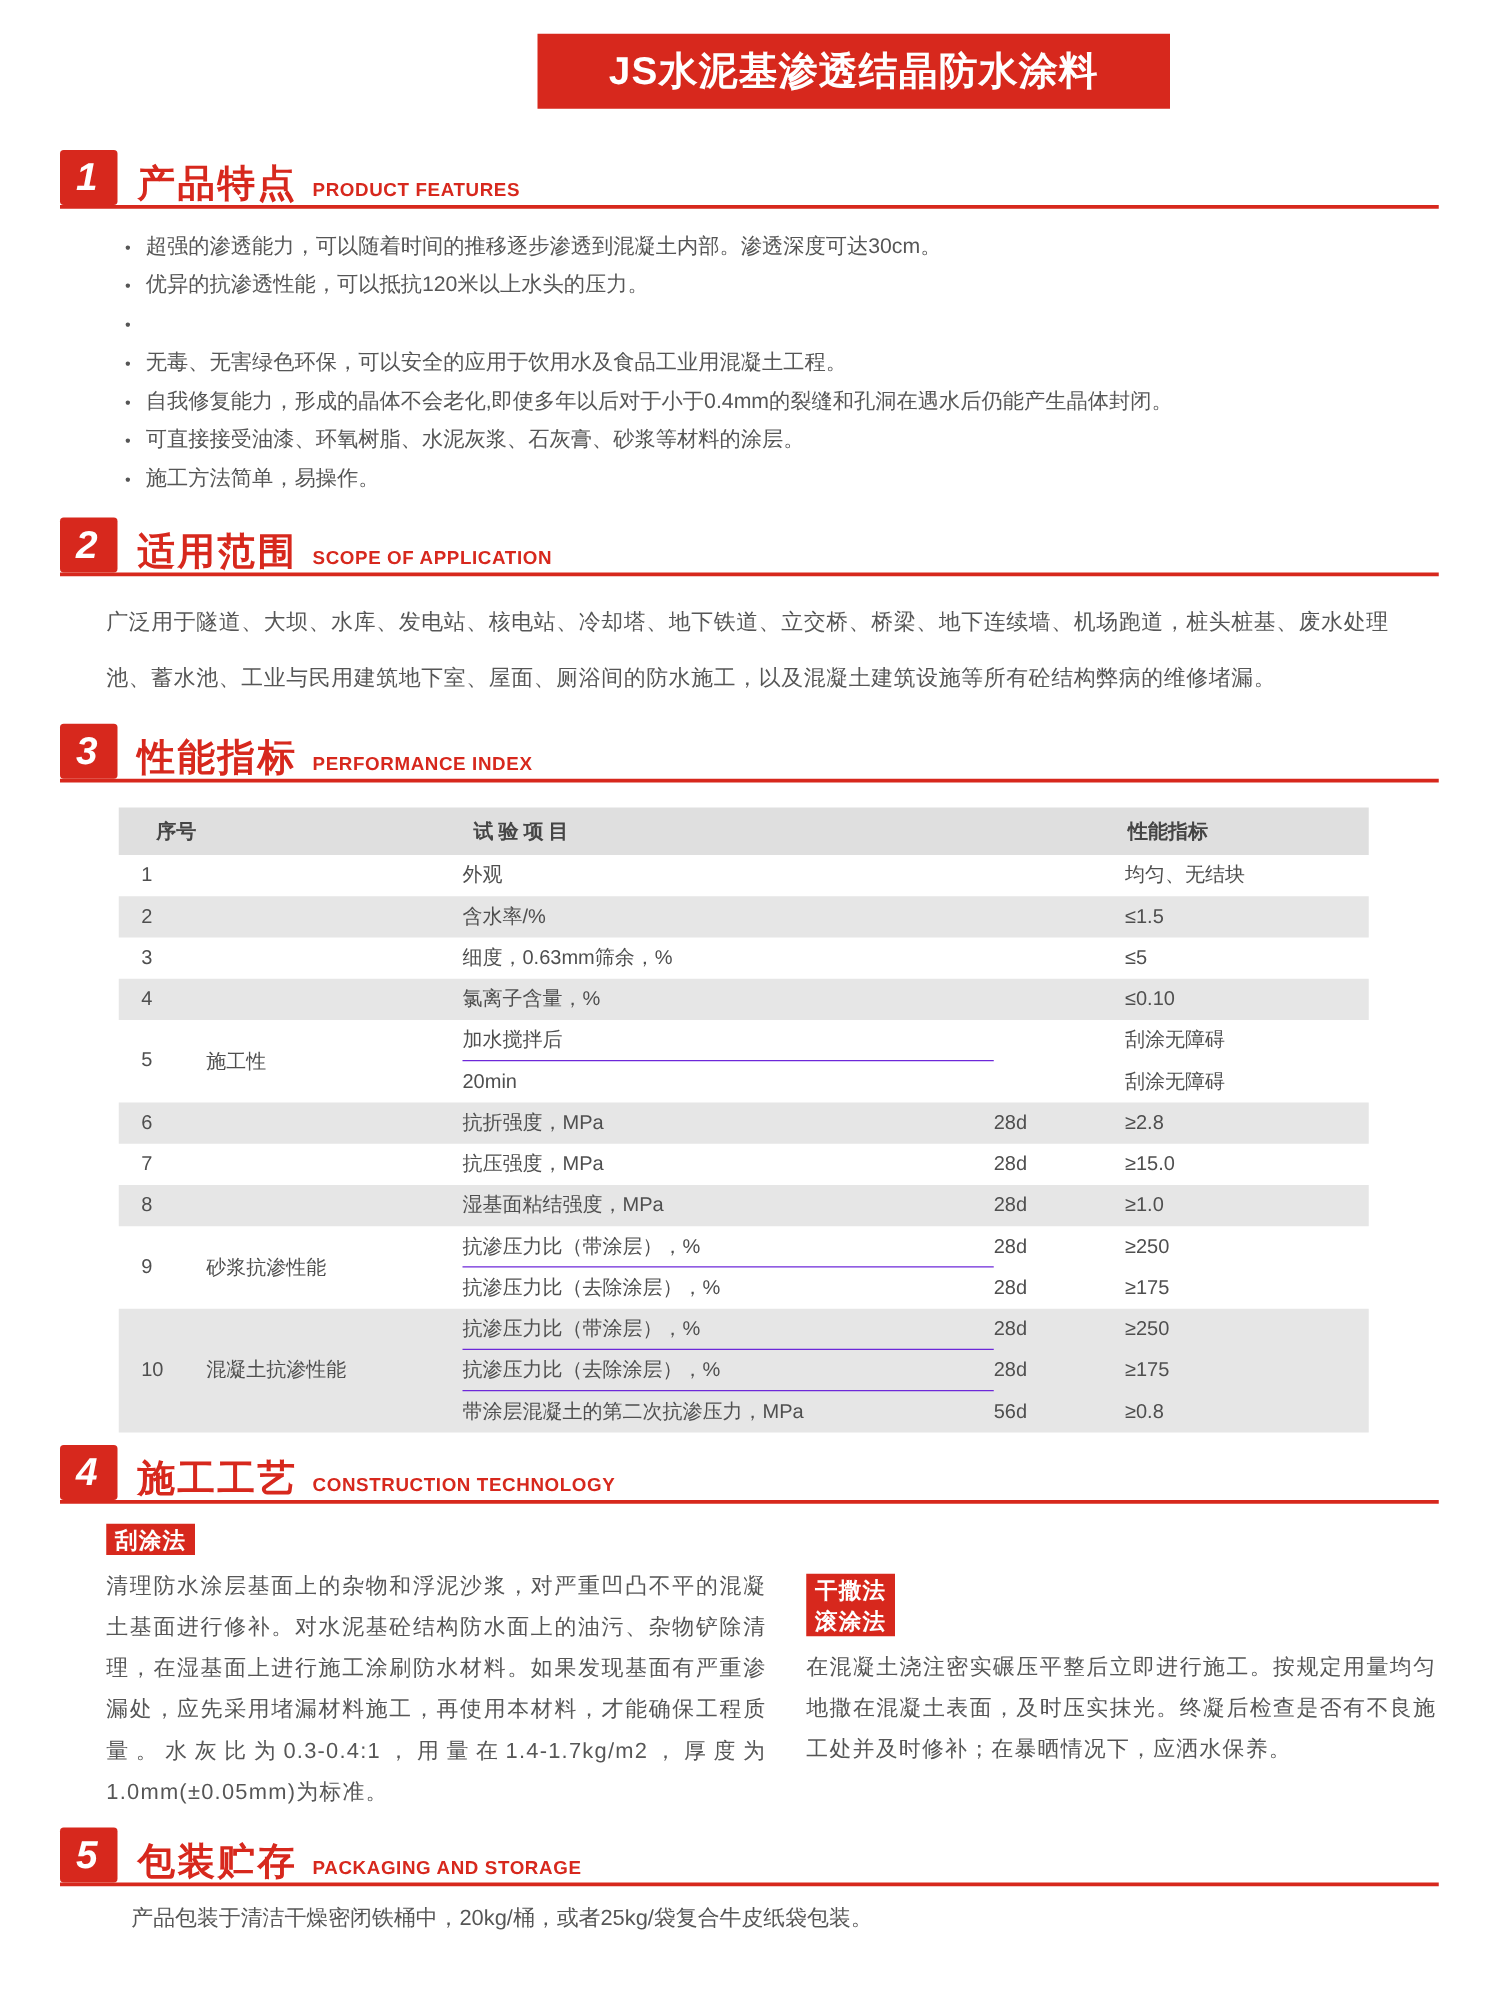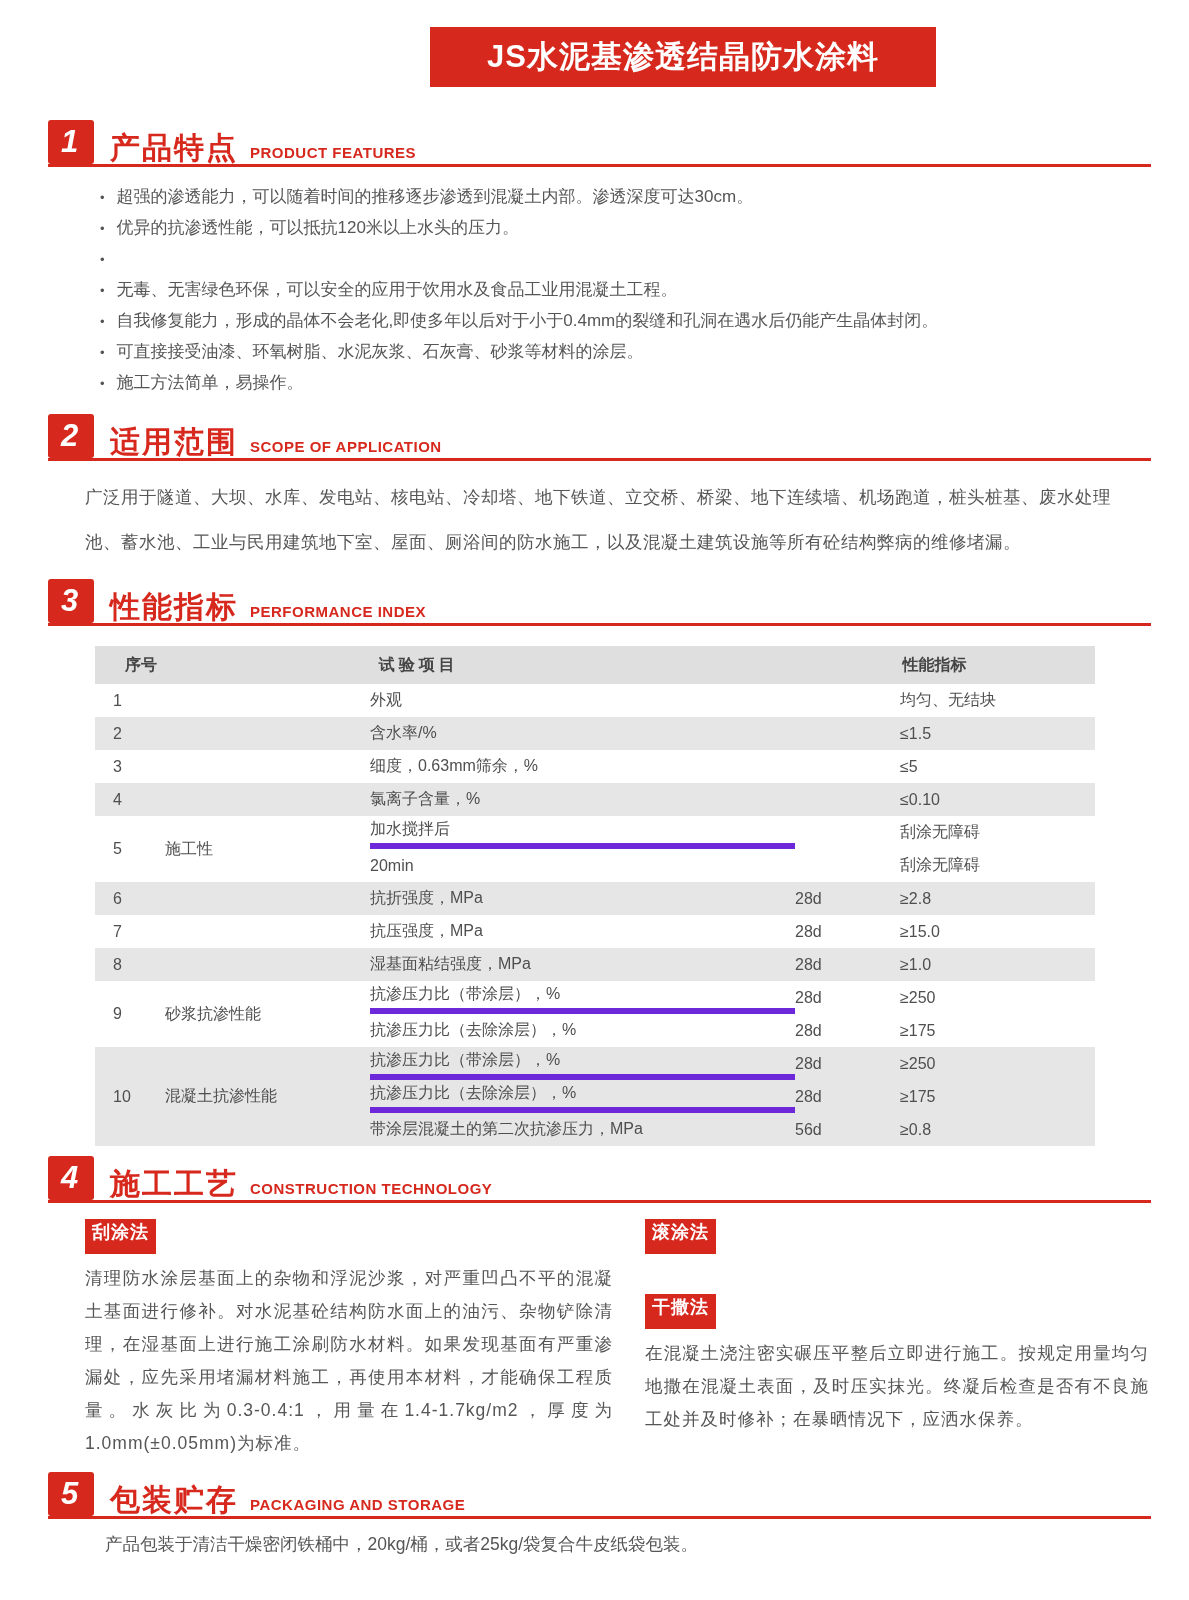--- a/index.html
+++ b/index.html
@@ -66,28 +66,28 @@
   .t-head{background:var(--headshade);height:38px;align-items:center;font-weight:bold;color:#454545;padding-left:12px;}
   .c-no{width:70px;padding-left:18px;box-sizing:border-box;display:flex;align-items:center;}
   .c-no-h{width:275px;padding-left:18px;box-sizing:border-box;}
   .c-group{width:205px;display:flex;align-items:center;}
   .c-rest{flex:1;display:flex;flex-direction:column;}
   .sub{display:flex;min-height:33px;align-items:stretch;}
   .c-name{width:425px;display:flex;align-items:center;}
   .t-head .c-name{letter-spacing:4px;}
   .c-age{width:105px;display:flex;align-items:center;}
   .c-value{width:195px;display:flex;align-items:center;}
-  .sub:not(:last-child) .c-name{border-bottom:6px solid #6d28d9;}
+  .sub:not(:last-child) .c-name{border-bottom:1px solid #6d28d9;}
   
   .methods{display:flex;margin:16px 40px 0 85px;gap:32px;}
   .col-left{width:528px;}
   .col-right{flex:1;}
   .badge{
     display:inline-block;background:var(--accent);color:#fff;
-    font-size:18px;font-weight:bold;padding:1px 7px 10px;letter-spacing:1px;
+    font-size:18px;font-weight:bold;padding:1px 7px 0;letter-spacing:1px;
   }
   .badge-dry{margin-top:40px;}
   .method-text{
     margin-top:8px;font-size:17.5px;line-height:33px;color:#565656;
     text-align:justify;letter-spacing:1px;
   }
   
   .packaging-text{margin:13px 44px 0 105px;font-size:17.5px;color:#565656;}
 </style>
 </head>
@@ -289,22 +289,22 @@
     <div class="sec-num">4</div>
     <span class="sec-title">施工工艺</span>
     <span class="sec-sub">CONSTRUCTION TECHNOLOGY</span>
   </div>
   <div class="methods">
     <div class="col-left">
       <span class="badge">刮涂法</span>
       <div class="method-text">清理防水涂层基面上的杂物和浮泥沙浆，对严重凹凸不平的混凝土基面进行修补。对水泥基砼结构防水面上的油污、杂物铲除清理，在湿基面上进行施工涂刷防水材料。如果发现基面有严重渗漏处，应先采用堵漏材料施工，再使用本材料，才能确保工程质量。水灰比为0.3-0.4:1，用量在1.4-1.7kg/m2，厚度为1.0mm(±0.05mm)为标准。</div>
     </div>
     <div class="col-right">
+      <div><span class="badge badge-dry">干撒法</span></div>
       <div><span class="badge">滚涂法</span></div>
-      <div><span class="badge badge-dry">干撒法</span></div>
       <div class="method-text">在混凝土浇注密实碾压平整后立即进行施工。按规定用量均匀地撒在混凝土表面，及时压实抹光。终凝后检查是否有不良施工处并及时修补；在暴晒情况下，应洒水保养。</div>
     </div>
   </div>
 
   <div class="sec-head mt-sec5">
     <div class="sec-num">5</div>
     <span class="sec-title">包装贮存</span>
     <span class="sec-sub">PACKAGING AND STORAGE</span>
   </div>
   <p class="packaging-text">产品包装于清洁干燥密闭铁桶中，20kg/桶，或者25kg/袋复合牛皮纸袋包装。</p>

